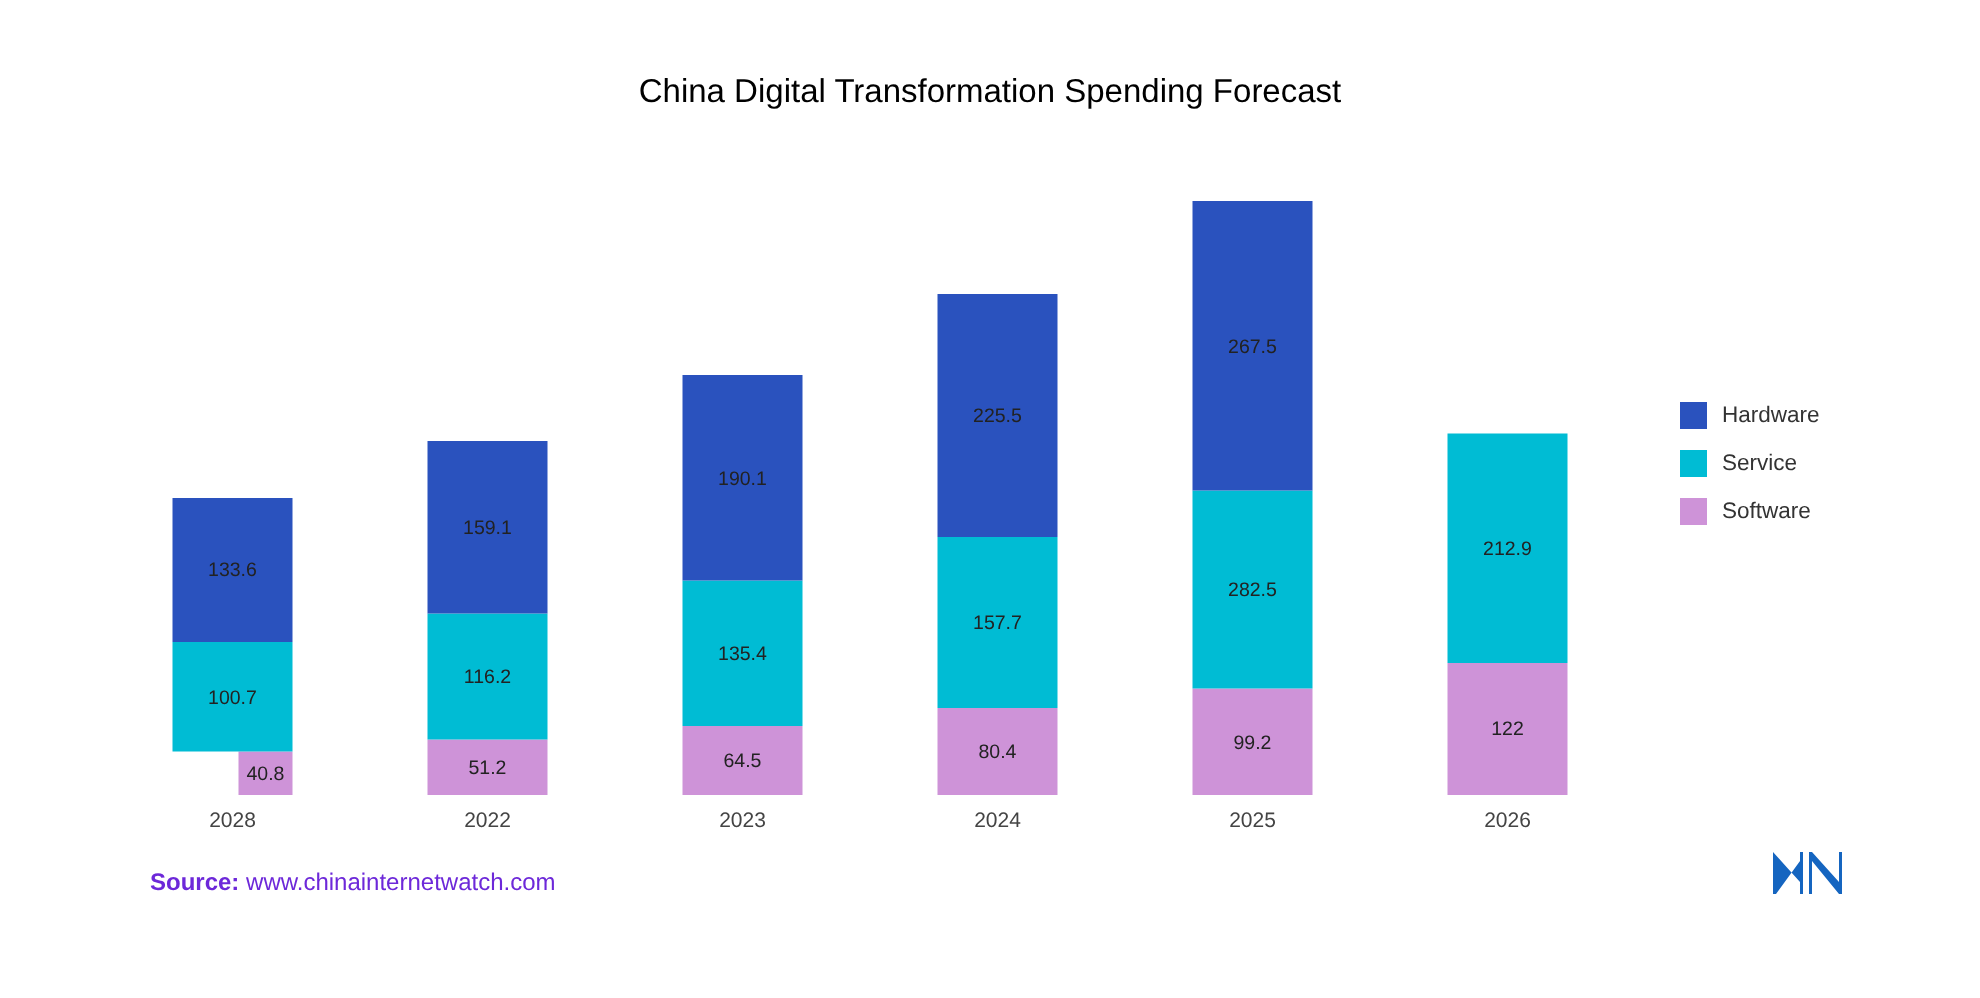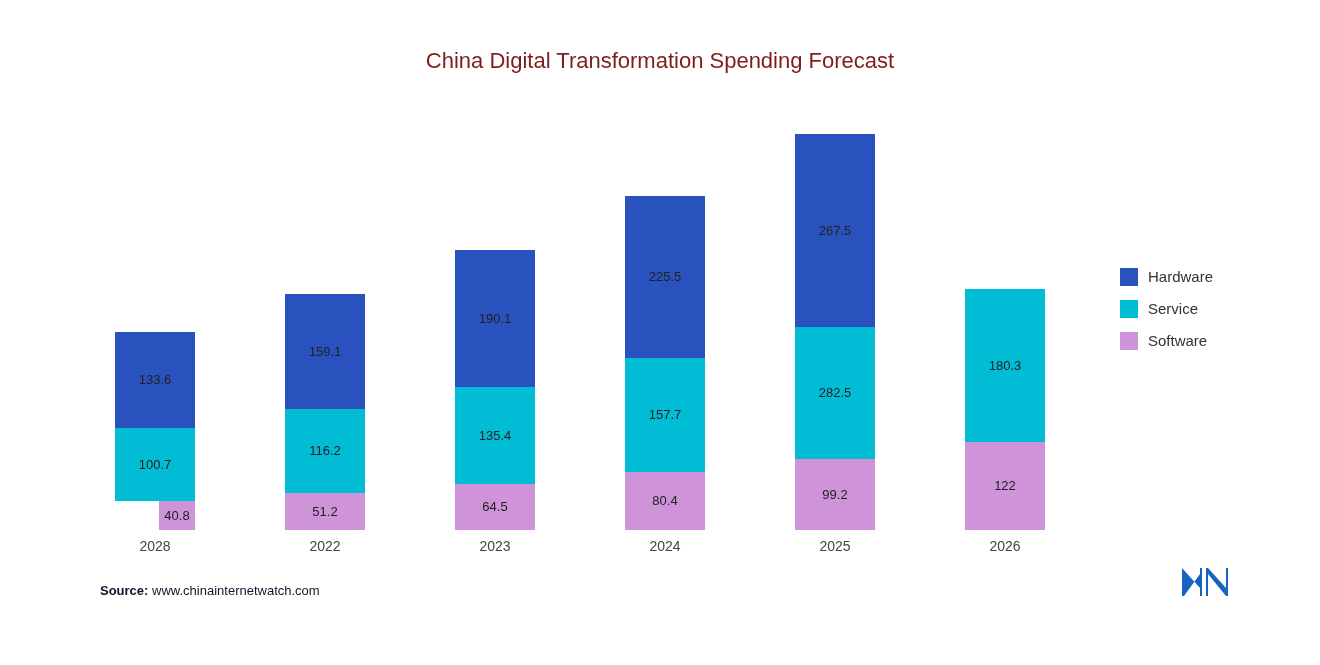--- a/index.html
+++ b/index.html
@@ -18,21 +18,21 @@
       background: #ffffff;
       padding: 30px 40px 50px 40px;
       position: relative;
       display: flex;
       flex-direction: column;
     }
     .chart-title {
       text-align: center;
       font-size: 22px;
       font-weight: 400;
-      color: #7f1d1d;
+      color: #000000;
       margin-bottom: 30px;
     }
     .chart-body {
       display: flex;
       flex: 1;
       gap: 0;
     }
     .chart-area {
       flex: 1;
       display: flex;
@@ -93,22 +93,22 @@
     .legend-color {
       width: 18px;
       height: 18px;
       flex-shrink: 0;
     }
     .legend-color.hardware { background-color: #2a52be; }
     .legend-color.service { background-color: #00bcd4; }
     .legend-color.software { background-color: #ce93d8; }
     .source-line {
       margin-top: 12px;
-      font-size: 13px;
-      color: #0f172a;
+      font-size: 16px;
+      color: #6d28d9;
       padding-left: 40px;
     }
     .source-line span.bold {
       font-weight: bold;
     }
     .footer-row {
       display: flex;
       justify-content: space-between;
       align-items: flex-end;
       margin-top: 6px;
@@ -170,21 +170,21 @@
             <div class="stacked-bar">
               <div class="bar-segment software" style="height: 71px;">99.2</div>
               <div class="bar-segment service" style="height: 132px;">282.5</div>
               <div class="bar-segment hardware" style="height: 193px;">267.5</div>
             </div>
             <div class="bar-label">2025</div>
           </div>
           <div class="bar-group">
             <div class="stacked-bar">
               <div class="bar-segment software" style="height: 88px;">122</div>
-              <div class="bar-segment service" style="height: 153px;">180.3</div>
+              <div class="bar-segment service" style="height: 153px;">212.9</div>
             </div>
             <div class="bar-label">2026</div>
           </div>
         </div>
     </div>
 
     <div class="legend">
       <div class="legend-item">
         <div class="legend-color hardware"></div>
         <span>Hardware</span>

